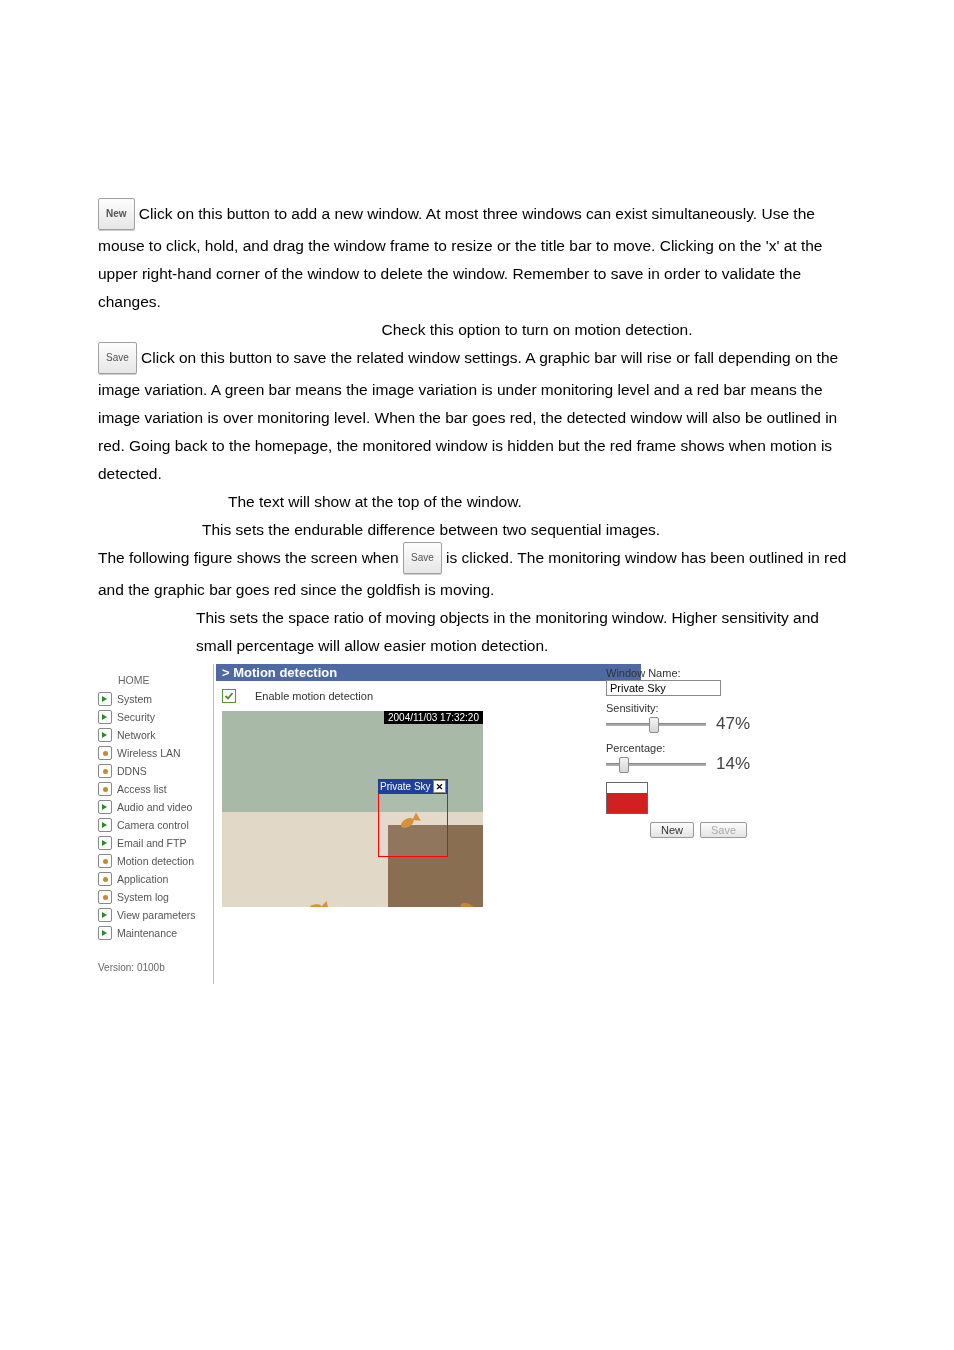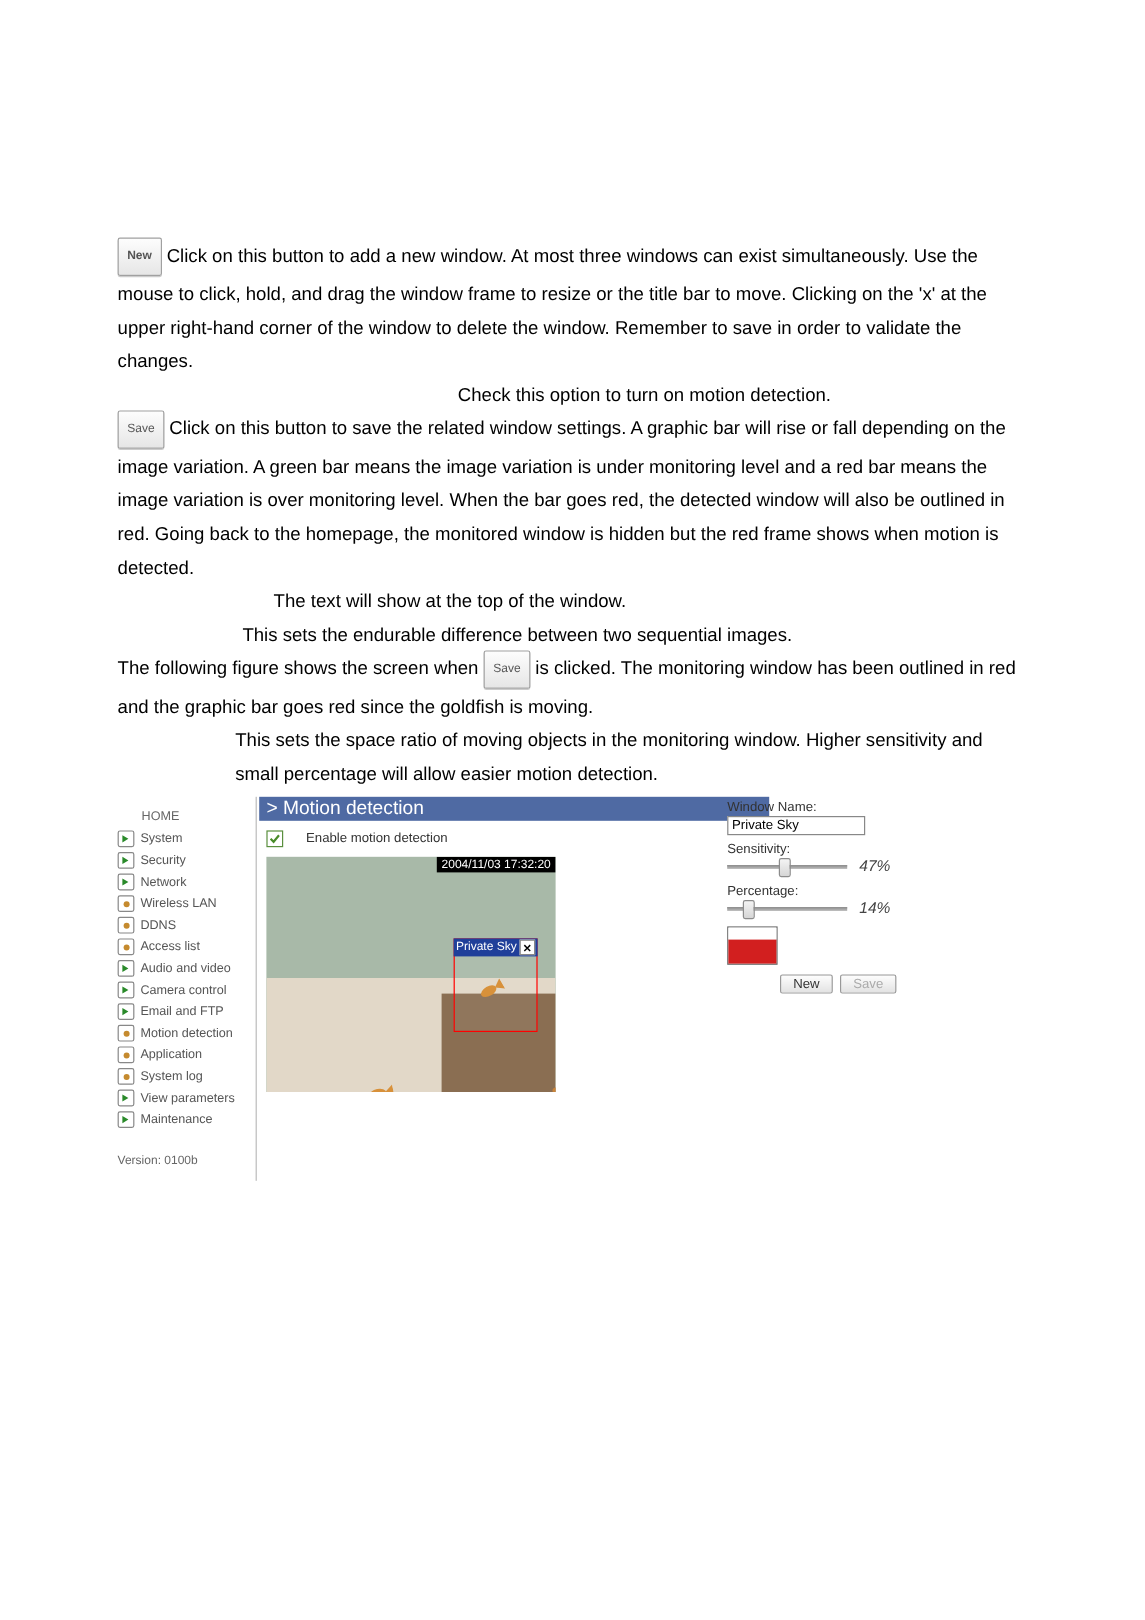--- a/index.html
+++ b/index.html
@@ -12,44 +12,44 @@
 .figure{position:relative;width:545px;height:320px;margin-top:4px;margin-left:-2px;}
 .nav{position:absolute;left:0;top:0;width:115px;font-family:Verdana,Arial,sans-serif;font-size:10.5px;color:#555;}
 .nav .home{padding:10px 0 4px 22px;font-size:10.5px;color:#666;}
 .nav-item{display:flex;align-items:center;gap:5px;padding:2px 0 2px 2px;}
 .nav-icon{width:12px;height:12px;border:1px solid #888;border-radius:2px;background:#fff;display:flex;align-items:center;justify-content:center;}
 .nav-icon.arrow svg{display:block}
 .nav-icon.dot::after{content:"";width:5px;height:5px;border-radius:50%;background:#c58a2e;display:block;}
 .nav .version{padding:20px 0 0 2px;font-size:10px;color:#666;}
 .divider{position:absolute;left:117px;top:0;width:1px;height:320px;background:#bbb;}
 .panel{position:absolute;left:120px;top:0;width:425px;}
-.panel-header{background:#4f6aa3;color:#fff;font-size:16px;font-weight:normal;font-family:Verdana,Arial,sans-serif;padding:1px 6px;}
+.panel-header{background:#4f6aa3;color:#fff;font-size:13px;font-weight:bold;font-family:Verdana,Arial,sans-serif;padding:1px 6px;}
 .enable-row{display:flex;align-items:center;gap:19px;padding:8px 0 8px 6px;font-size:11px;font-family:Verdana,Arial,sans-serif;color:#333;}
 .chk{width:12px;height:12px;border:1px solid #5a8f3e;background:#fff;display:flex;align-items:center;justify-content:center;}
 .chk svg{display:block}
-.video-area{position:relative;margin-left:6px;width:241px;height:196px;background:#a8b9a8;overflow:hidden;}
+.video-area{position:relative;margin-left:6px;width:241px;height:196px;background:#a8b9a8;overflow:hidden;padding-left:20px;}
 .ts-bar{position:absolute;right:0;top:0;background:#000;color:#fff;font-size:10px;font-family:Verdana,Arial,sans-serif;padding:1px 4px;}
 .floor{position:absolute;left:0;bottom:0;width:100%;height:95px;background:#e2d8c8;}
 .table{position:absolute;right:0;bottom:0;width:95px;height:82px;background:#8a6e52;}
 .region{position:absolute;left:156px;top:68px;width:68px;height:76px;border:1px solid #f00;background:rgba(255,255,255,0.06);}
 .region-title{position:absolute;left:-1px;top:-1px;right:-1px;height:15px;background:#1f3f9a;color:#fff;font-size:10px;font-family:Verdana,Arial,sans-serif;display:flex;align-items:center;justify-content:space-between;padding:0 2px;box-sizing:border-box;}
 .region-close{width:11px;height:11px;background:#fff;color:#000;font-size:9px;font-weight:bold;display:flex;align-items:center;justify-content:center;border:1px solid #888;}
 .fish{position:absolute;width:22px;height:14px;}
 .fish.f1{left:84px;top:190px;transform:rotate(-12deg);}
 .fish.f2{left:176px;top:104px;transform:rotate(-30deg);}
 .fish.f3{left:236px;top:190px;transform:rotate(20deg);}
 .fish svg{display:block}
 .controls{position:absolute;left:390px;top:3px;width:150px;font-family:Verdana,Arial,sans-serif;font-size:11px;color:#333;}
 .ctrl-label{margin-top:0;}
 .ctrl-input{width:115px;height:16px;border:1px solid #888;background:#fff;font-size:11px;font-family:Verdana,Arial,sans-serif;padding:0 3px;margin:1px 0 6px 0;box-sizing:border-box;}
 .slider-row{display:flex;align-items:center;gap:10px;margin:0 0 8px 0;}
 .slider{position:relative;width:100px;height:14px;}
 .slider-track{position:absolute;left:0;top:6px;right:0;height:2px;background:#aaa;border-top:1px solid #888;}
 .slider-thumb{position:absolute;top:0;width:8px;height:14px;background:linear-gradient(#f4f4f4,#d6d6d6);border:1px solid #8c8c8c;border-radius:2px;}
-.slider-val{font-size:13px;color:#444;font-style:italic;}
+.slider-val{font-size:17px;color:#444;}
 .meter{width:40px;border:1px solid #666;margin-top:2px;}
 .meter-top{height:10px;background:#fff;}
 .meter-bot{height:20px;background:#d21f1f;}
 .btn-row{margin-top:8px;display:flex;gap:6px;margin-left:44px;}
 .btn-row .bttn{border:1px solid #999;border-radius:2px;background:linear-gradient(#fdfdfd,#e3e3e3);font-size:11px;font-family:Verdana,Arial,sans-serif;padding:1px 10px;color:#333;}
 .btn-row .bttn.disabled{color:#aaa;}
 </style>
 </head>
 <body>
 

